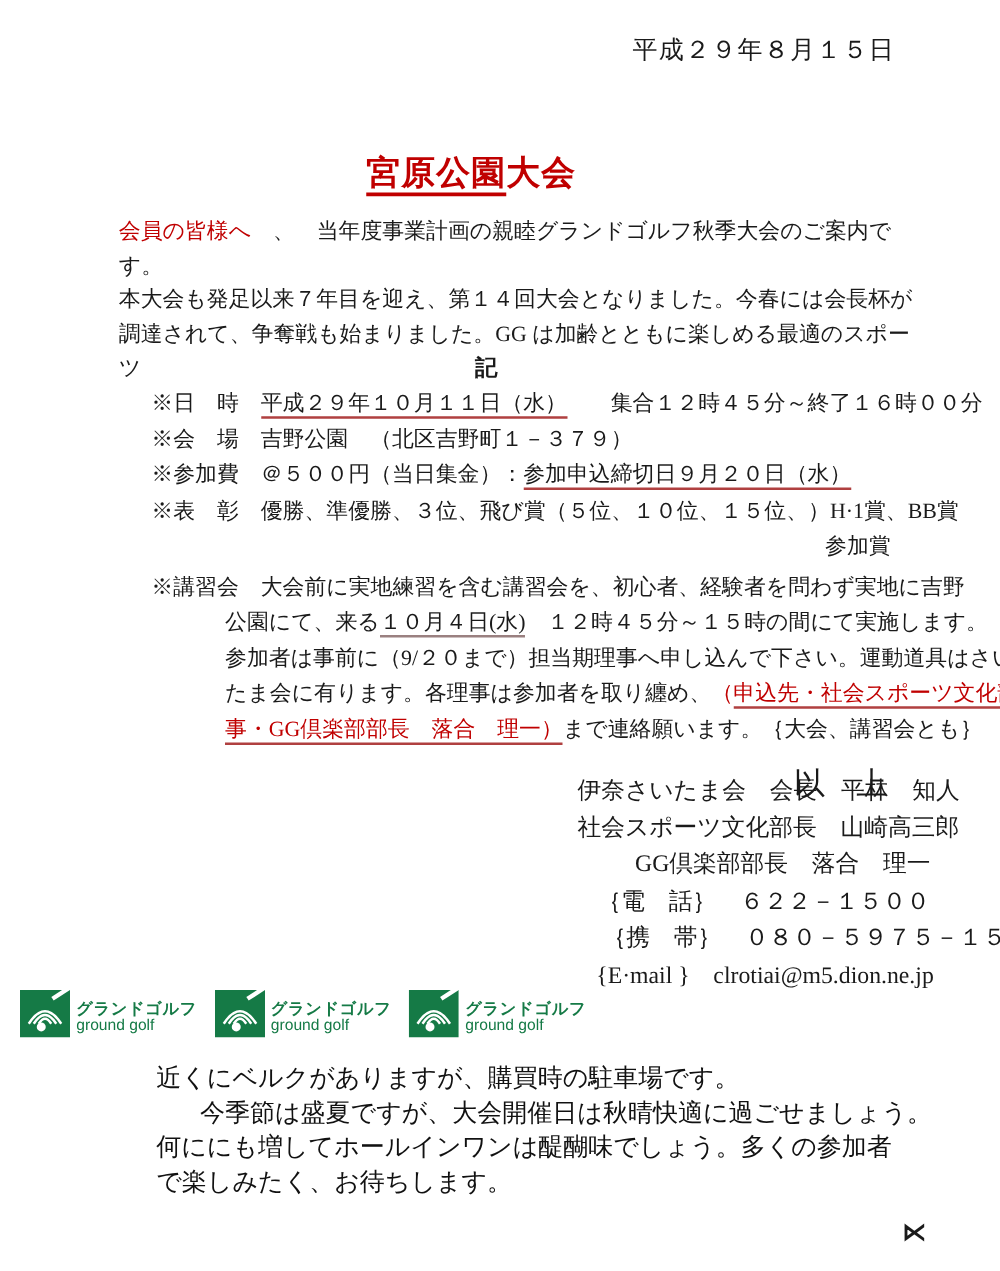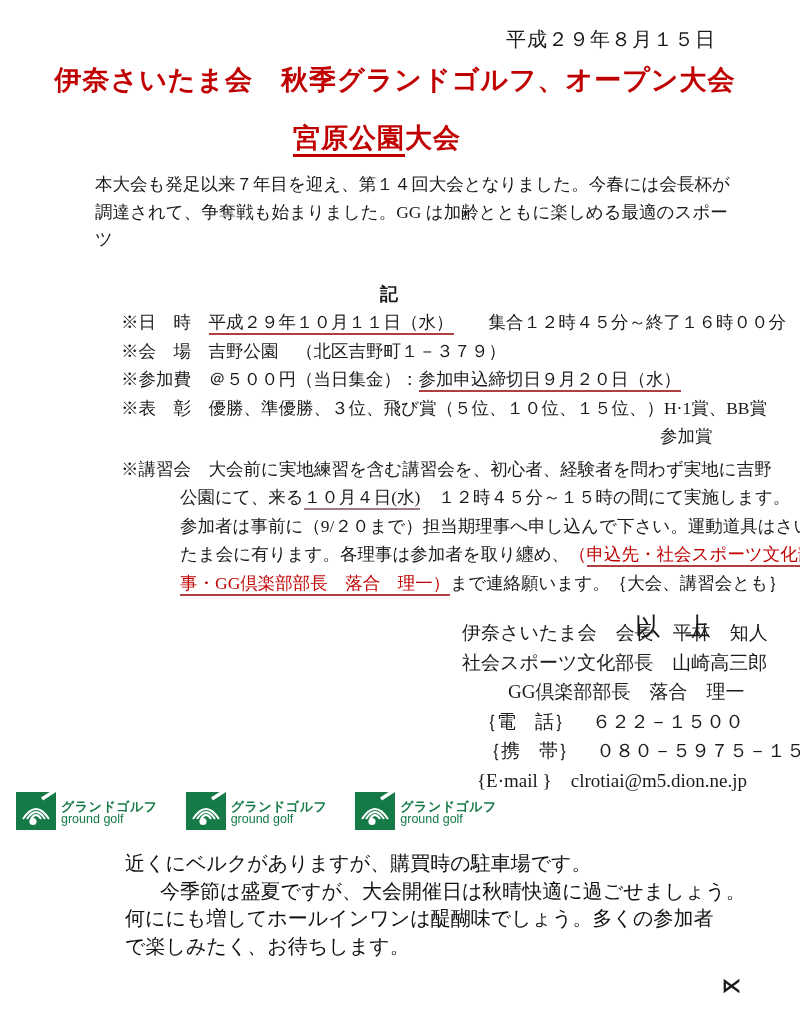--- a/index.html
+++ b/index.html
@@ -32,21 +32,21 @@
   .items .gap{margin-top:4px;}
 
   .closing{position:absolute;top:589px;right:90px;font-size:25px;margin-top:21px;}
 
   .signature{position:absolute;top:618px;left:462px;font-size:19px;line-height:29.5px;white-space:nowrap;}
   .signature .s3{margin-left:46px;}
   .signature .s4{margin-left:16px;}
   .signature .s5{margin-left:20px;}
   .signature .s6{margin-left:15px;}
 
-  .logos{position:absolute;top:792px;left:16px;display:flex;gap:28px;}
+  .logos{position:absolute;top:792px;left:16px;display:flex;gap:14px;}
   .logo{display:flex;align-items:center;gap:5px;}
   .logo-text{line-height:1.05;}
   .logo-jp{font-family:"Liberation Sans","DejaVu Sans",sans-serif;font-size:13px;font-weight:bold;color:var(--green);letter-spacing:0.5px;}
   .logo-en{font-family:"Liberation Sans","DejaVu Sans",sans-serif;font-size:12.5px;color:var(--green);}
 
   .transport{position:absolute;top:850px;left:14px;font-family:"Liberation Sans","DejaVu Sans",sans-serif;
     font-size:20px;line-height:27.5px;white-space:nowrap;color:#111;}
   .transport .t2,.transport .t4,.transport .t5{margin-left:111px;}
   .transport .t3{margin-left:146px;}
 
@@ -59,24 +59,24 @@
   .rs-udark{border-bottom:2px solid #9a8080;padding-bottom:1px;}
   .rs-tu{border-bottom:3px solid var(--red);padding-bottom:1px;}
 </style>
 </head>
 <body>
 
 <div id="page">
 
   <div class="date sans">平成２９年８月１５日</div>
 
-  <div class="title1 sans">伊奈さいたま会　秋季グランドゴルフ、オープン大会</div>
   <div class="title2 sans"><span class="rs-tu">宮原公園</span><span>大会</span></div>
 
   <div class="intro">
+    <div class="row"><span class="rs-red">会員の皆様へ</span><span>　、　当年度事業計画の親睦グランドゴルフ秋季大会のご案内です。</span></div>
     <div class="row"><span>本大会も発足以来７年目を迎え、第１４回大会となりました。今春には会長杯が</span></div>
     <div class="row"><span>調達されて、争奪戦も始まりました。GG は加齢とともに楽しめる最適のスポーツ</span></div>
   </div>
 
   <div class="ki">記</div>
 
   <div class="items">
     <div class="row"><span>※日　時　</span><span class="rs-ured">平成２９年１０月１１日（水）</span><span>　　集合１２時４５分～終了１６時００分</span></div>
     <div class="row"><span>※会　場　吉野公園　（北区吉野町１－３７９）</span></div>
     <div class="row"><span>※参加費　＠５００円（当日集金）：</span><span class="rs-ured">参加申込締切日９月２０日（水）</span></div>

